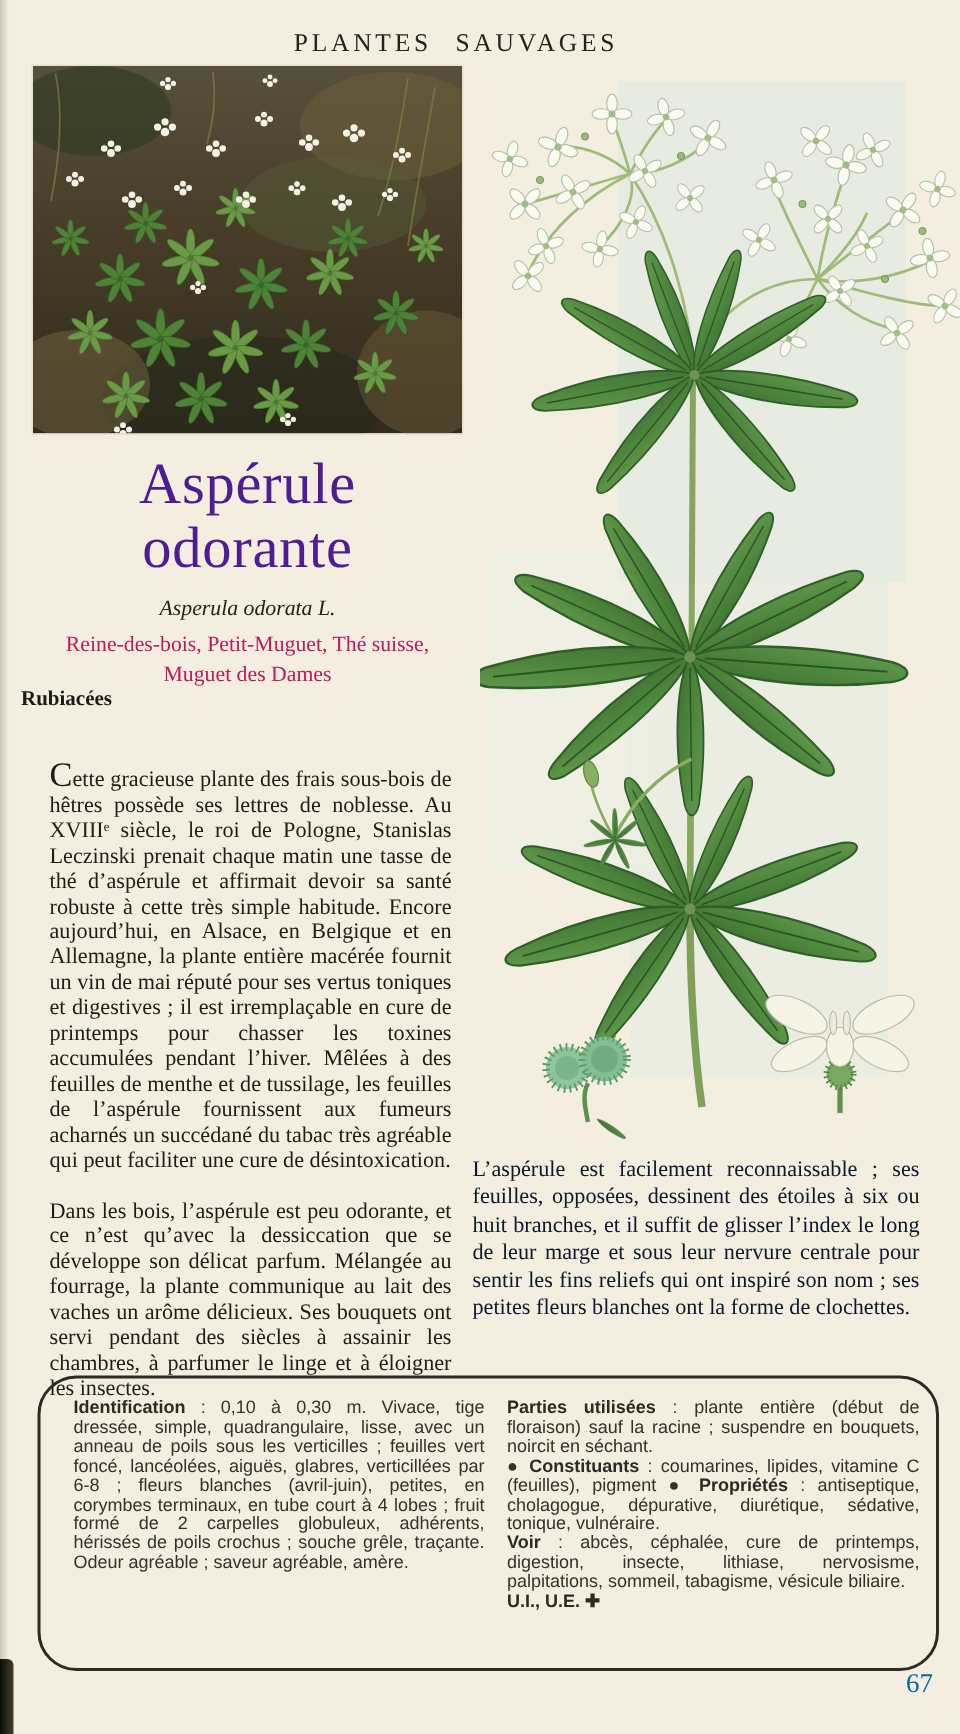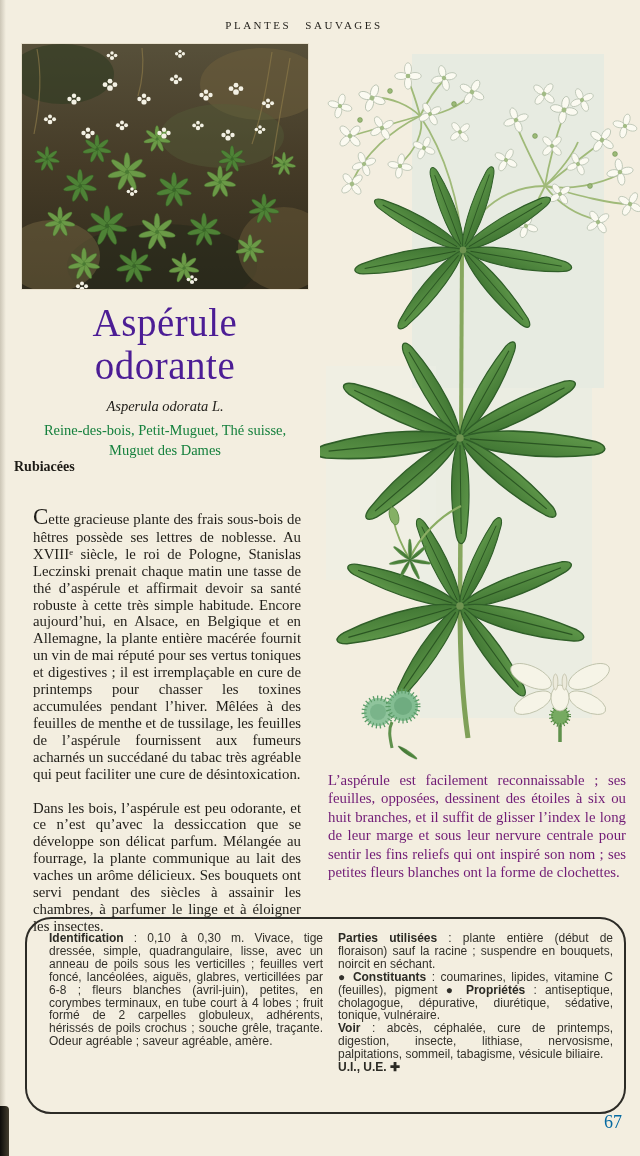--- a/index.html
+++ b/index.html
@@ -13,53 +13,53 @@
     position:absolute; left:0; top:0; width:6px; height:100%;
     background:linear-gradient(to right, rgba(90,80,60,.25), rgba(90,80,60,0));
   }
   .binding-corner {
     position:absolute; left:0; bottom:0; width:9px; height:50px;
     background:linear-gradient(to right,#0d0c09,#433d2e);
     border-top-right-radius:4px;
   }
   .header {
     position:absolute; top:19px; left:0; width:608px; text-align:center;
-    font-size:11px; letter-spacing:2.5px; word-spacing:9px; color:#26241f;
+    font-size:17px; letter-spacing:2.5px; word-spacing:9px; color:#26241f;
   }
   .photo {
     position:absolute; left:22px; top:44px; width:286px; height:245px;
     outline:1px solid #e7e0cd;
   }
   .photo svg { display:block; }
   .title {
     position:absolute; left:14px; top:301px; width:302px; text-align:center;
     font-size:39px; line-height:43px; color:#4c1d95; letter-spacing:.5px;
   }
   .latin {
     position:absolute; left:14px; top:398px; width:302px; text-align:center;
     font-style:italic; font-size:14.5px; color:#23211c;
   }
   .common-names {
     position:absolute; left:14px; top:420px; width:302px; text-align:center;
-    font-size:14.5px; line-height:20px; color:#15803d;
+    font-size:14.5px; line-height:20px; color:#be185d;
   }
   .family {
     position:absolute; left:14px; top:459px; width:302px; text-align:left;
     font-weight:bold; font-size:14px; color:#1d1b16;
   }
   .body-left {
     position:absolute; left:16px; top:489px; width:302px;
     font-size:14.8px; line-height:16.9px; text-align:justify; color:#1f1d18;
   }
   .body-left p { margin:17px; }
   .body-left p.lead::first-letter { font-size:1.55em; line-height:1; }
   .illo { position:absolute; left:320px; top:36px; width:320px; height:734px; }
   .right-par {
-    position:absolute; left:328px; top:771px; width:298px;
-    font-size:14.8px; line-height:18.4px; text-align:justify; color:#701a75;
+    position:absolute; left:315px; top:771px; width:298px;
+    font-size:14.8px; line-height:18.4px; text-align:justify; color:#0f172a;
   }
   .infobox {
     position:absolute; left:25px; top:917px; width:601px; height:197px;
     box-sizing:border-box; border:2px solid #2c2b26; border-radius:26px;
     font-family:"Liberation Sans", sans-serif; font-size:12px; line-height:12.9px;
     color:#33312b;
   }
   .infobox .col-l { position:absolute; left:22px; top:13px; width:274px; text-align:justify; }
   .infobox .col-r { position:absolute; left:311px; top:13px; width:275px; text-align:justify; }
   .infobox p { margin:0; }

